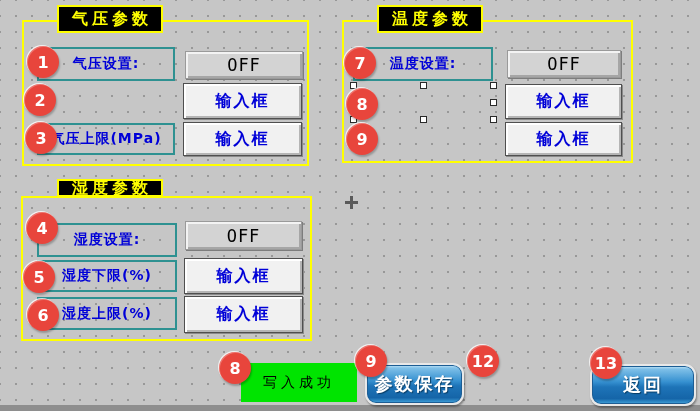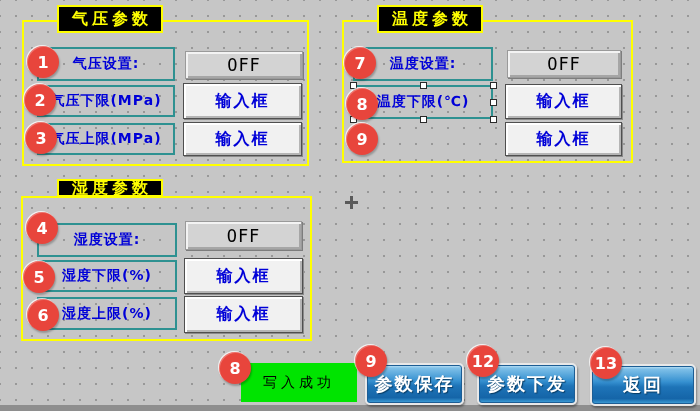--- a/index.html
+++ b/index.html
@@ -29,21 +29,21 @@
     font-size:17px;letter-spacing:1px;
     display:flex;align-items:center;justify-content:center;z-index:2;cursor:pointer;
   }
   .inputbtn{
     position:absolute;background:#f1f1f1;border:1px solid #4f4f4f;box-sizing:border-box;
     box-shadow:inset 2px 2px 0 #ffffff,inset -2px -2px 0 #b5b5b5,1px 1px 0 #8a8a8a;
     color:#0000d8;font-weight:bold;font-size:16px;letter-spacing:2px;
     display:flex;align-items:center;justify-content:center;z-index:2;cursor:pointer;
   }
   .bluebtn{
-    position:absolute;box-sizing:border-box;border:2px solid #e8e8e8;border-radius:5px;
+    position:absolute;box-sizing:border-box;border:2px solid #e8e8e8;border-radius:11px;
     background:linear-gradient(180deg,#c9e9fa 0%,#7fc0e8 8%,#3590d0 42%,#1e74b8 55%,#1565a8 86%,#43a5dd 100%);
     box-shadow:inset 0 0 0 1px #1c5d94,1px 2px 2px rgba(0,0,0,.35);
     color:#fff;font-weight:bold;font-size:18px;letter-spacing:2px;
     text-shadow:1px 1px 1px rgba(6,54,92,.9);
     display:flex;align-items:center;justify-content:center;z-index:2;cursor:pointer;
   }
   .greenbox{
     position:absolute;background:#00e400;box-sizing:border-box;
     color:#000;font-size:14px;letter-spacing:4px;
     display:flex;align-items:center;justify-content:center;z-index:2;
@@ -68,33 +68,31 @@
 <div class="canvas">
 
   <div class="cross"></div>
 
   <div class="group" style="left:22px;top:20px;width:287px;height:146px;"></div>
   <div class="gtitle" style="left:57px;top:5px;width:106px;height:28px;">气压参数</div>
 
   <div class="lbox" style="left:37px;top:47px;width:138px;height:34px;">气压设置:</div>
   <div class="offbtn" style="left:185px;top:51px;width:118px;height:28px;">OFF</div>
 
-  <div class="lbox" style="left:37px;top:85px;width:138px;height:32px;">气压下限(MPa)</div>
   <div class="inputbtn" style="left:183px;top:83px;width:119px;height:36px;">输入框</div>
 
   <div class="lbox" style="left:37px;top:123px;width:138px;height:32px;">气压上限(MPa)</div>
   <div class="inputbtn" style="left:183px;top:122px;width:119px;height:34px;">输入框</div>
 
   <div class="group" style="left:342px;top:20px;width:291px;height:143px;"></div>
   <div class="gtitle" style="left:377px;top:5px;width:106px;height:28px;">温度参数</div>
 
   <div class="lbox" style="left:353px;top:47px;width:140px;height:34px;">温度设置:</div>
   <div class="offbtn" style="left:507px;top:50px;width:114px;height:28px;">OFF</div>
 
-  <div class="lbox" style="left:353px;top:85px;width:140px;height:34px;">温度下限(℃)</div>
   <div class="inputbtn" style="left:505px;top:84px;width:117px;height:35px;">输入框</div>
 
   <div class="inputbtn" style="left:505px;top:122px;width:117px;height:34px;">输入框</div>
 
   <div class="handle" style="left:350px;top:82px;"></div>
   <div class="handle" style="left:420px;top:82px;"></div>
   <div class="handle" style="left:490px;top:82px;"></div>
   <div class="handle" style="left:350px;top:99px;"></div>
   <div class="handle" style="left:490px;top:99px;"></div>
   <div class="handle" style="left:350px;top:116px;"></div>
@@ -108,21 +106,20 @@
   <div class="offbtn" style="left:185px;top:221px;width:117px;height:29px;">OFF</div>
 
   <div class="lbox" style="left:37px;top:260px;width:140px;height:32px;">湿度下限(%)</div>
   <div class="inputbtn" style="left:184px;top:258px;width:119px;height:36px;">输入框</div>
 
   <div class="lbox" style="left:37px;top:297px;width:140px;height:33px;">湿度上限(%)</div>
   <div class="inputbtn" style="left:184px;top:296px;width:119px;height:37px;">输入框</div>
 
   <div class="greenbox" style="left:241px;top:363px;width:116px;height:39px;">写入成功</div>
   <div class="bluebtn" style="left:365px;top:363px;width:99px;height:42px;">参数保存</div>
-  <div class="bluebtn" style="left:477px;top:363px;width:100px;height:42px;">参数下发</div>
   <div class="bluebtn" style="left:590px;top:364px;width:106px;height:42px;">返回</div>
 
   <div class="badge" style="left:27px;top:46px;">1</div>
   <div class="badge" style="left:24px;top:84px;">2</div>
   <div class="badge" style="left:25px;top:122px;">3</div>
   <div class="badge" style="left:344px;top:47px;">7</div>
   <div class="badge" style="left:346px;top:88px;">8</div>
   <div class="badge" style="left:346px;top:123px;">9</div>
   <div class="badge" style="left:26px;top:212px;">4</div>
   <div class="badge" style="left:23px;top:261px;">5</div>

